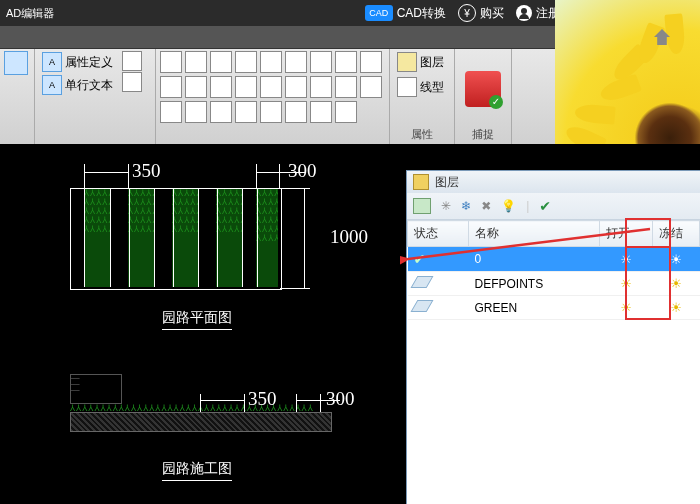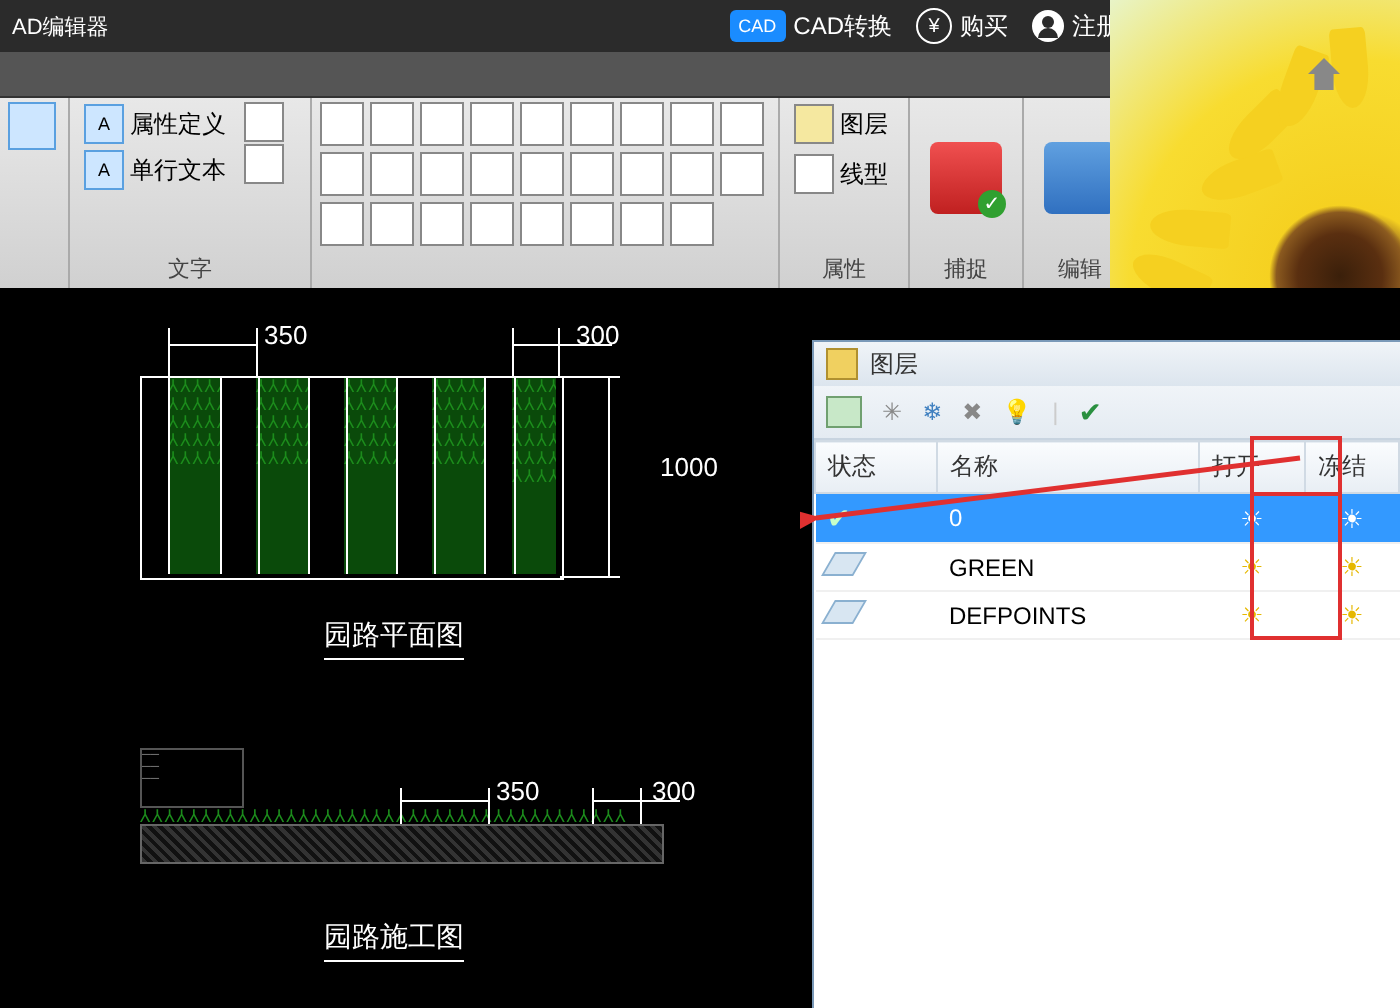--- a/index.html
+++ b/index.html
@@ -24,21 +24,21 @@
   .ico.blue { background:#cde6ff; border-color:#5aa0e0; }
   .ico.green { background:#dff5d0; border-color:#6db060; }
   .col { display:flex; flex-direction:column; gap:1px; }
   .grid-icons { display:grid; grid-template-columns:repeat(6,22px); gap:3px; }
   .grid-icons .ico { width:20px; height:20px; }
   .stack { display:flex; flex-direction:column; gap:3px; }
   .bigbtn { display:flex; flex-direction:column; align-items:center; justify-content:center; padding:4px 6px; cursor:pointer; }
   .bigico { width:36px; height:36px; border-radius:4px; display:flex; align-items:center; justify-content:center; }
   .canvas { position:absolute; left:0; top:144px; right:0; bottom:0; background:#000; color:#fff; }
   .drawing { position:absolute; }
-  .dim { color:#fff; font-size:13px; position:absolute; }
+  .dim { color:#fff; font-size:19px; position:absolute;font-family:Liberation Serif, serif; }
   .caption { position:absolute; color:#fff; font-size:14px; border-bottom:1px solid #fff; padding-bottom:2px; }
   .grass { position:absolute; background:#0a4a0a; overflow:hidden; }
   .grass::before { content:"⅄⅄⅄⅄⅄⅄⅄⅄⅄⅄⅄⅄⅄⅄⅄⅄⅄⅄⅄⅄⅄⅄⅄⅄⅄⅄⅄⅄⅄⅄⅄⅄⅄⅄⅄⅄⅄⅄⅄⅄"; color:#1c8c1c; font-size:9px; letter-spacing:1px; line-height:9px; position:absolute; top:0; left:0; width:200%; word-break:break-all; }
   .panel { position:absolute; left:406px; top:170px; width:293px; height:333px; background:#fff; border:1px solid #7a99b8; box-shadow:0 0 5px rgba(0,0,0,0.5); }
   .panel .ptitle { height:22px; background:linear-gradient(#f0f4f8,#dce5ee); display:flex; align-items:center; padding:0 6px; font-size:12px; color:#333; gap:6px; }
   .panel .ptool { height:26px; background:linear-gradient(#f0f4f8,#e4ebf2); display:flex; align-items:center; padding:0 6px; gap:10px; border-bottom:1px solid #c8d4e0; }
   .panel .plist { position:relative; }
   .panel table { width:100%; border-collapse:collapse; font-size:12px; }
   .panel th { text-align:left; padding:4px 6px; background:linear-gradient(#fafcfe,#e8eef4); border:1px solid #d0dae4; font-weight:normal; color:#333; }
   .panel td { padding:4px 6px; border-bottom:1px solid #f0f0f0; }
@@ -111,21 +111,20 @@
         <span class="btn">
             <span class="ico blue" style="font-size:9px;display:flex;align-items:center;justify-content:center;">A</span>
             <span>单行文本</span>
           </span>
       </div>
       <div class="col" style="margin-left:4px;">
         <span class="ico"></span>
         <span class="ico"></span>
       </div>
     </div>
-    <div class="label">文字</div>
   </div>
   <div class="group" style="width:225px;">
     <div class="body">
       <div class="grid-icons" style="grid-template-columns:repeat(9,22px);">
         <span class="ico"></span>
           <span class="ico"></span>
           <span class="ico"></span>
           <span class="ico"></span>
           <span class="ico"></span>
           <span class="ico"></span>
@@ -167,26 +166,20 @@
     </div>
     <div class="label">属性</div>
   </div>
   <div class="group" style="width:48px;">
     <div class="body bigbtn">
       <div class="bigico" style="background:linear-gradient(#f05050,#c02020);position:relative;">
         <div style="position:absolute;right:-2px;bottom:-2px;width:14px;height:14px;background:#30a030;border-radius:50%;color:#fff;font-size:10px;display:flex;align-items:center;justify-content:center;">✓</div>
       </div>
     </div>
     <div class="label">捕捉</div>
-  </div>
-  <div class="group" style="width:48px;">
-    <div class="body bigbtn">
-      <div class="bigico" style="background:linear-gradient(#60a0e0,#3070c0);"></div>
-    </div>
-    <div class="label">编辑</div>
   </div>
 </div>
 
 <div class="canvas">
 
   <div class="drawing" style="left:70px; top:20px;">
     <div style="position:absolute;left:0;top:24px;width:210px;height:100px;border:1px solid #fff;"></div>
     <div class="grass" style="left:14px;top:25px;width:26px;height:98px;"></div>
     <div class="grass" style="left:58px;top:25px;width:26px;height:98px;"></div>
     <div class="grass" style="left:102px;top:25px;width:26px;height:98px;"></div>
@@ -254,27 +247,27 @@
         <th style="width:34px;" title="">冻结</th>
       </tr>
       <tr class="sel">
         <td><span class="chk" style="color:#c8ffc8;">✔</span></td>
         <td>0</td>
         <td style="text-align:center;"><span class="bulb-sel">☀</span></td>
         <td style="text-align:center;"><span class="bulb-sel">☀</span></td>
       </tr>
       <tr>
         <td><span class="layer-icon"></span></td>
-        <td>GREEN</td>
+        <td>DEFPOINTS</td>
         <td style="text-align:center;"><span class="bulb-on">☀</span></td>
         <td style="text-align:center;"><span class="bulb-on">☀</span></td>
       </tr>
       <tr>
         <td><span class="layer-icon"></span></td>
-        <td>DEFPOINTS</td>
+        <td>GREEN</td>
         <td style="text-align:center;"><span class="bulb-on">☀</span></td>
         <td style="text-align:center;"><span class="bulb-on">☀</span></td>
       </tr>
     </tbody>
       </table>
     <div class="redbox" style="left:218px;top:-2px;width:42px;height:26px;"></div>
     <div class="redbox" style="left:218px;top:26px;width:42px;height:70px;"></div>
   </div>
 </div>
 

